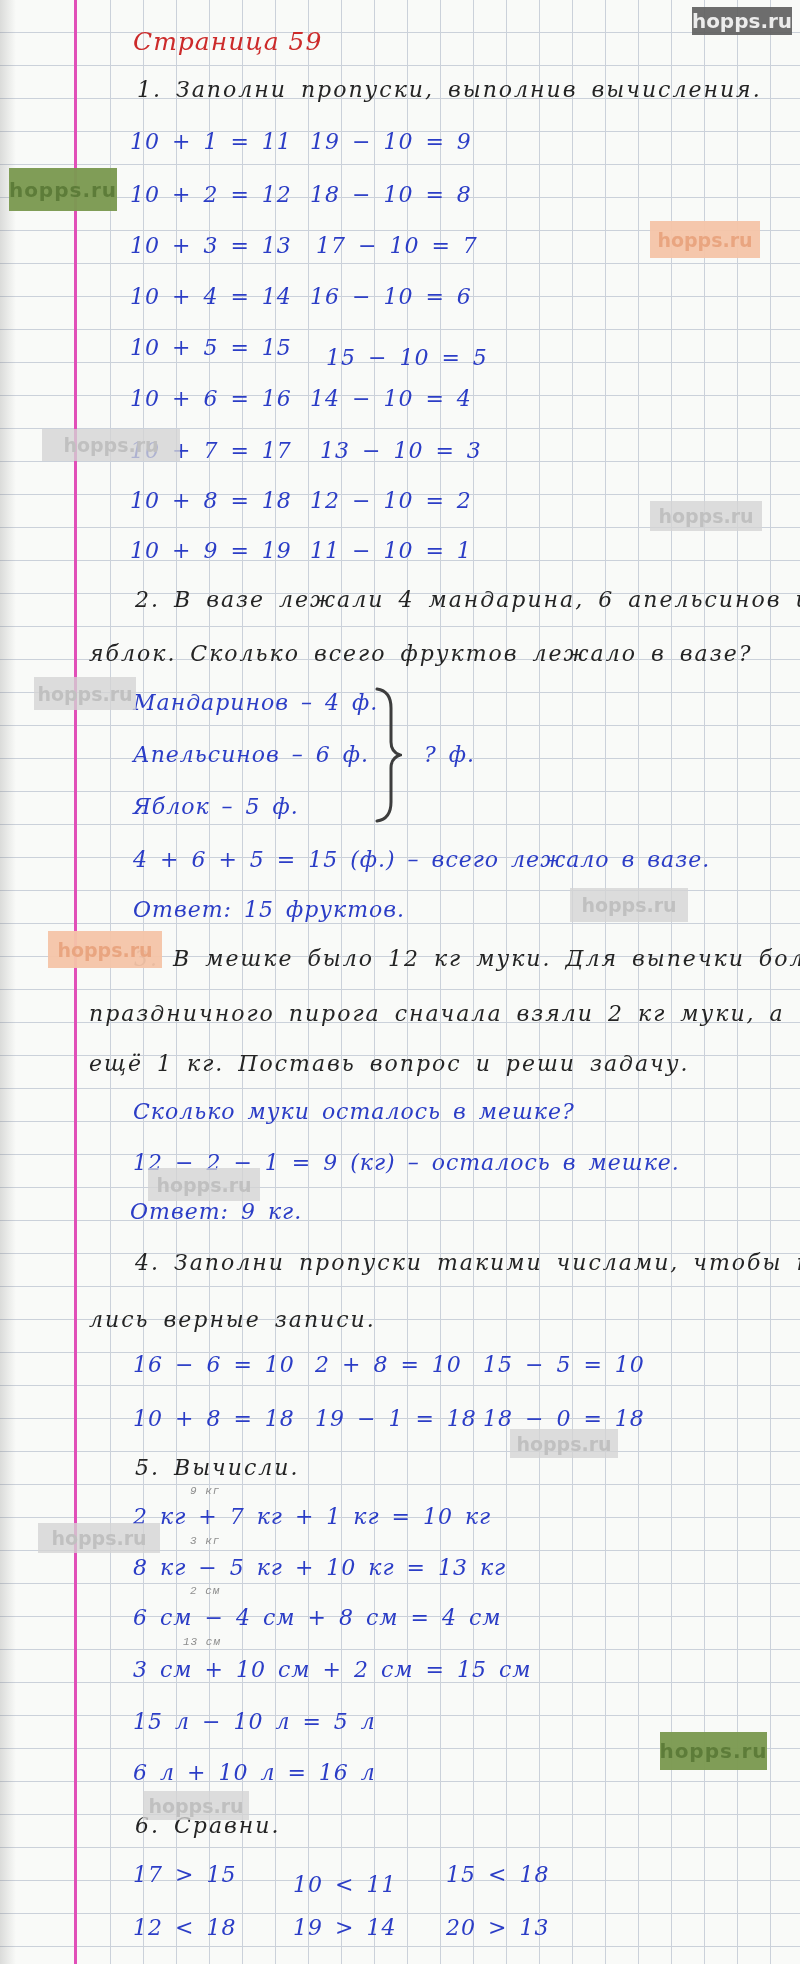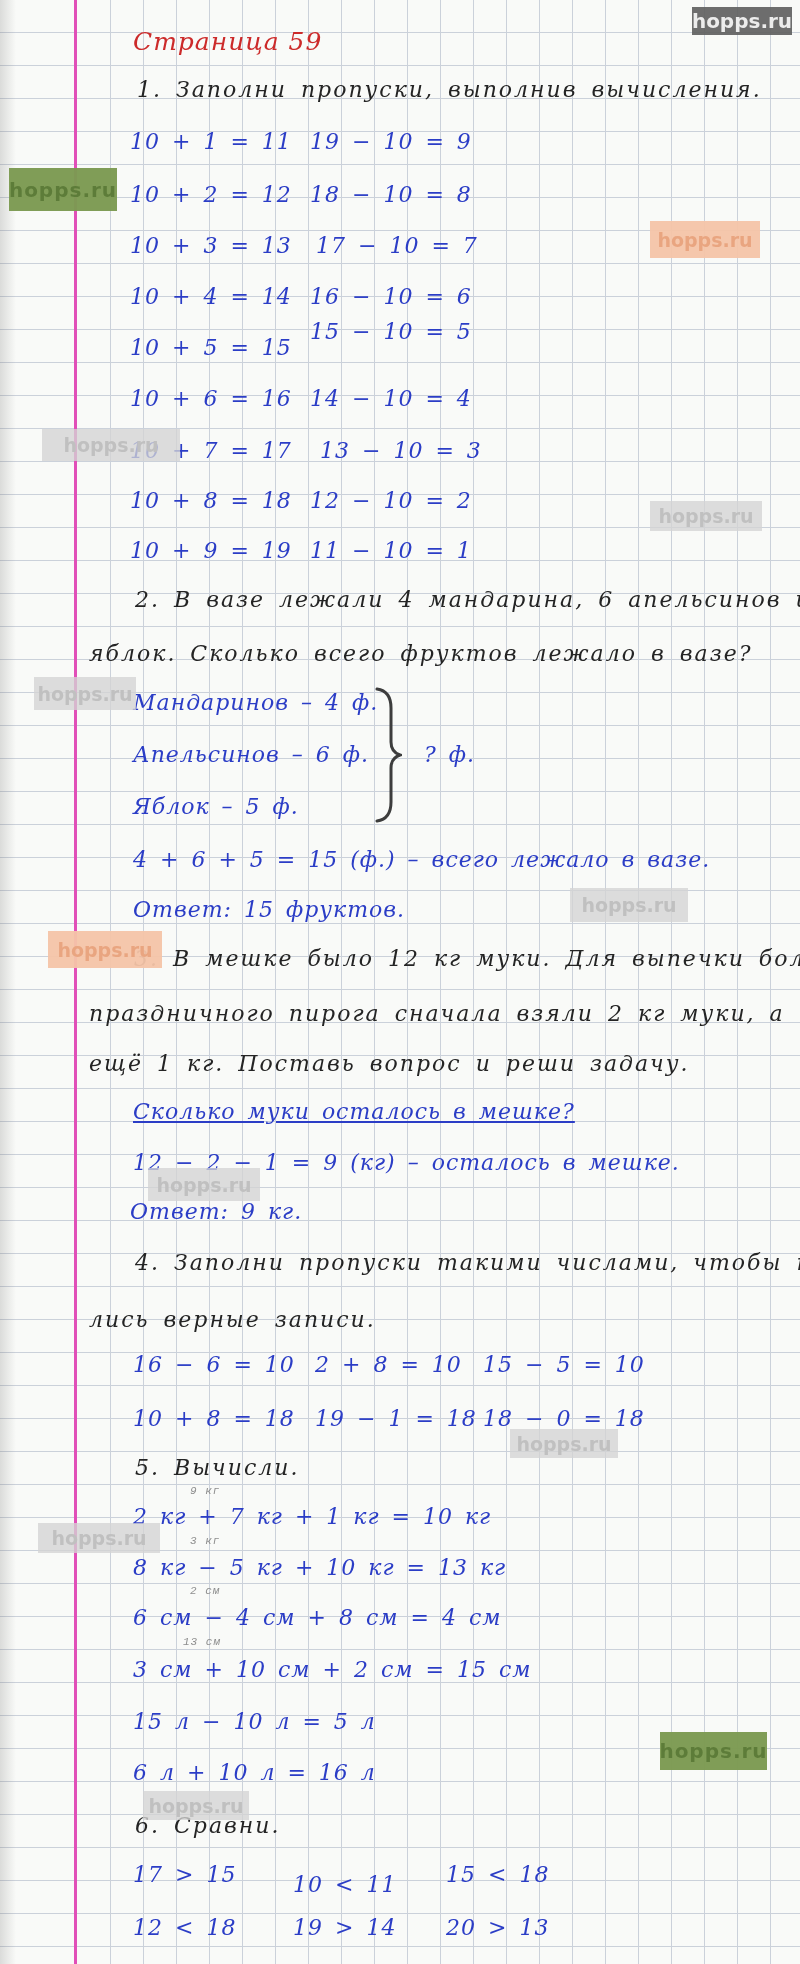--- a/index.html
+++ b/index.html
@@ -46,21 +46,21 @@
   <div class="hw black" style="left:137px; top:78px;">1. Заполни пропуски, выполнив вычисления.</div>
   <div class="hw blue" style="left:130px; top:130px;">10 + 1 = 11</div>
   <div class="hw blue" style="left:310px; top:130px;">19 − 10 = 9</div>
   <div class="hw blue" style="left:130px; top:183px;">10 + 2 = 12</div>
   <div class="hw blue" style="left:310px; top:183px;">18 − 10 = 8</div>
   <div class="hw blue" style="left:130px; top:234px;">10 + 3 = 13</div>
   <div class="hw blue" style="left:316px; top:234px;">17 − 10 = 7</div>
   <div class="hw blue" style="left:130px; top:285px;">10 + 4 = 14</div>
   <div class="hw blue" style="left:310px; top:285px;">16 − 10 = 6</div>
   <div class="hw blue" style="left:130px; top:336px;">10 + 5 = 15</div>
-  <div class="hw blue" style="left:310px; top:320px;">15 − 10 = 5</div>
+  <div class="hw blue" style="left:310px; top:346px;padding-left:16px;">15 − 10 = 5</div>
   <div class="hw blue" style="left:130px; top:387px;">10 + 6 = 16</div>
   <div class="hw blue" style="left:310px; top:387px;">14 − 10 = 4</div>
   <div class="hw blue" style="left:130px; top:439px;">10 + 7 = 17</div>
   <div class="hw blue" style="left:320px; top:439px;">13 − 10 = 3</div>
   <div class="hw blue" style="left:130px; top:489px;">10 + 8 = 18</div>
   <div class="hw blue" style="left:310px; top:489px;">12 − 10 = 2</div>
   <div class="hw blue" style="left:130px; top:539px;">10 + 9 = 19</div>
   <div class="hw blue" style="left:310px; top:539px;">11 − 10 = 1</div>
 
   <div class="hw black" style="left:135px; top:588px;">2. В вазе лежали 4 мандарина, 6 апельсинов и 5</div>
@@ -71,21 +71,21 @@
   <svg class="brace" style="left:374px; top:686px;" width="28" height="138" viewBox="0 0 28 138">
     <path d="M3,3 Q17,5 17,22 L17,56 Q17,66 26,69 Q17,72 17,82 L17,116 Q17,133 3,135" fill="none" stroke="#3d3d3d" stroke-width="3" stroke-linecap="round"></path>
   </svg>
   <div class="hw blue" style="left:424px; top:743px;">? ф.</div>
   <div class="hw blue" style="left:133px; top:848px;">4 + 6 + 5 = 15 (ф.) – всего лежало в вазе.</div>
   <div class="hw blue" style="left:133px; top:898px;">Ответ: 15 фруктов.</div>
 
   <div class="hw black" style="left:134px; top:947px;">3. В мешке было 12 кг муки. Для выпечки большого</div>
   <div class="hw black" style="left:89px; top:1002px;">праздничного пирога сначала взяли 2 кг муки, а потом</div>
   <div class="hw black" style="left:89px; top:1052px;">ещё 1 кг. Поставь вопрос и реши задачу.</div>
-  <div class="hw blue" style="left:133px; top:1100px;text-decoration:underline;">Сколько муки осталось в мешке?</div>
+  <div class="hw blue" style="left:133px; top:1100px;">Сколько муки осталось в мешке?</div>
   <div class="hw blue" style="left:133px; top:1151px;">12 − 2 − 1 = 9 (кг) – осталось в мешке.</div>
   <div class="hw blue" style="left:130px; top:1200px;">Ответ: 9 кг.</div>
 
   <div class="hw black" style="left:135px; top:1251px;">4. Заполни пропуски такими числами, чтобы получи-</div>
   <div class="hw black" style="left:89px; top:1308px;">лись верные записи.</div>
   <div class="hw blue" style="left:133px; top:1353px;">16 − 6 = 10</div>
   <div class="hw blue" style="left:315px; top:1353px;">2 + 8 = 10</div>
   <div class="hw blue" style="left:483px; top:1353px;">15 − 5 = 10</div>
   <div class="hw blue" style="left:133px; top:1407px;">10 + 8 = 18</div>
   <div class="hw blue" style="left:315px; top:1407px;">19 − 1 = 18</div>

